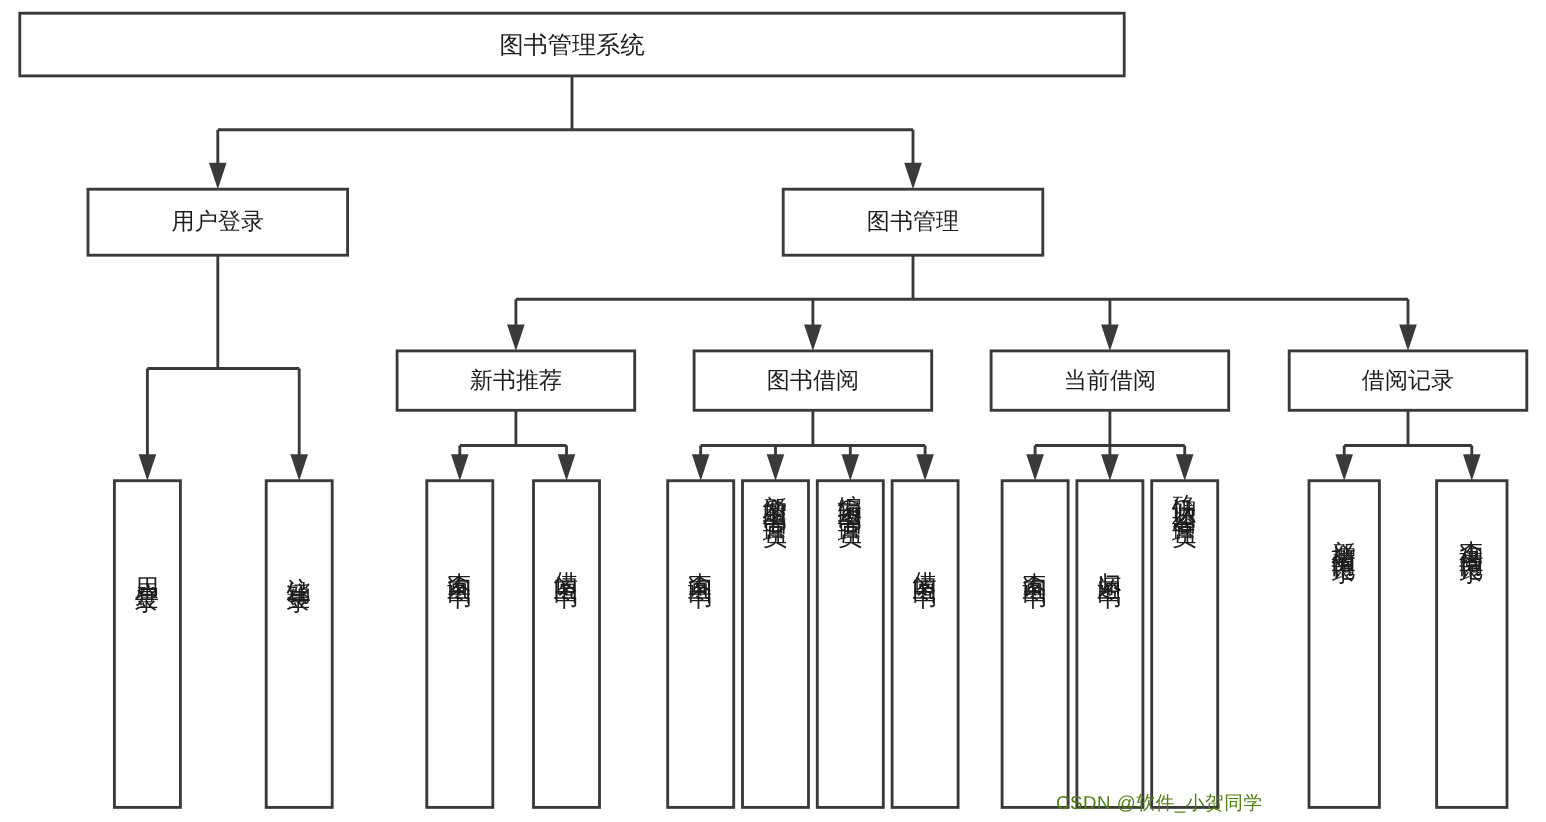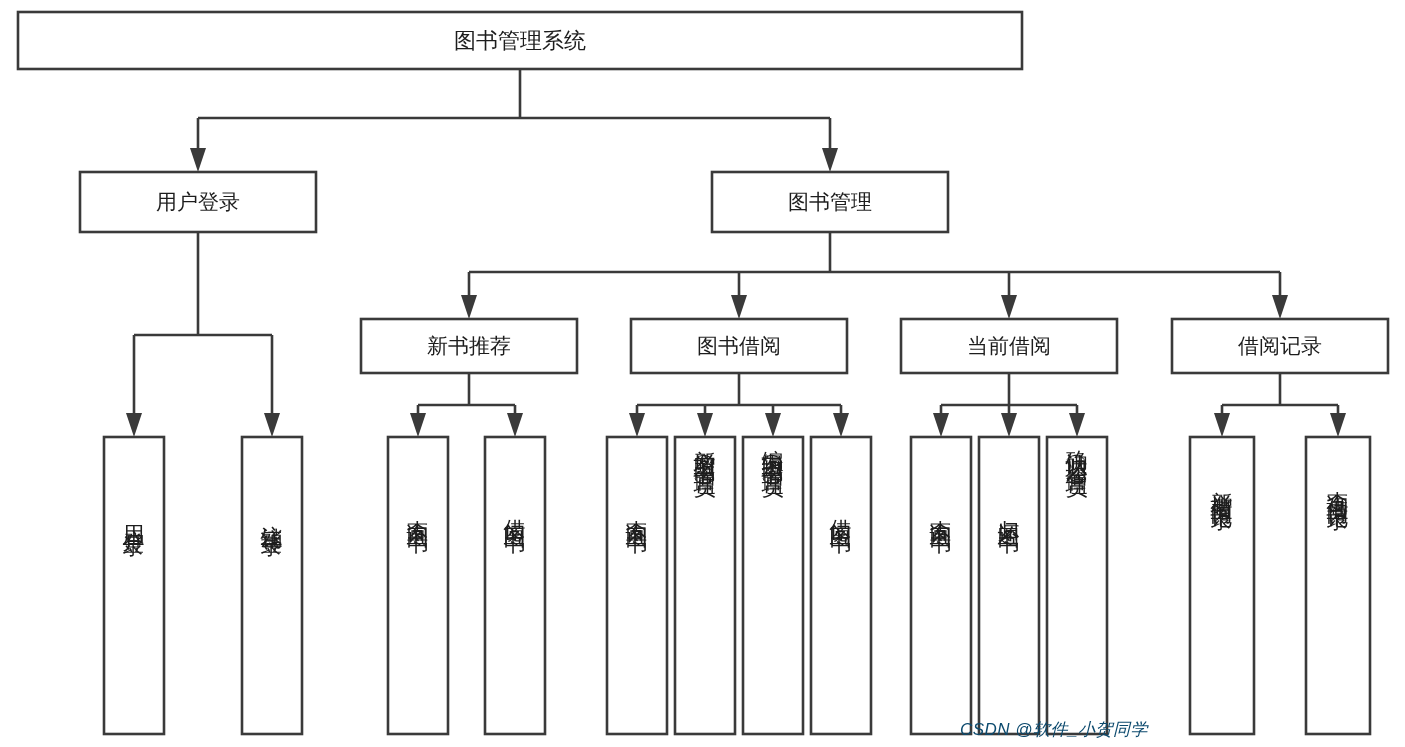--- a/index.html
+++ b/index.html
@@ -67,25 +67,24 @@
     text-anchor: middle;
     writing-mode: vertical-rl;
     letter-spacing: 4px;
   }
   .watermark {
     position: absolute;
     right: 8px;
     bottom: 6px;
     font-family: "Liberation Sans", "DejaVu Sans", sans-serif;
     font-size: 17px;
-    color: #0c4a6e;
+    color: #4d7c0f;
     letter-spacing: 0.5px;
     white-space: nowrap;
     pointer-events: none;
-    font-style: italic;
   }
 </style>
 </head>
 <body>
 
 <div id="diagram-root">
   <svg class="diagram" viewBox="0 0 1405 747" xmlns="http://www.w3.org/2000/svg">
 
     <g>
       <path class="connector" d="M 520 69 L 520 118"></path>

